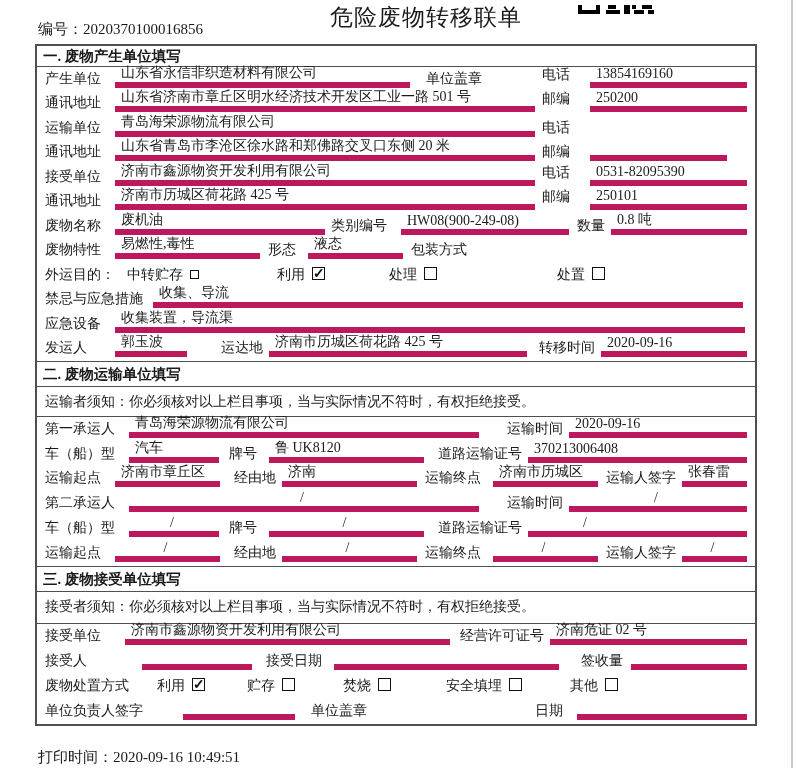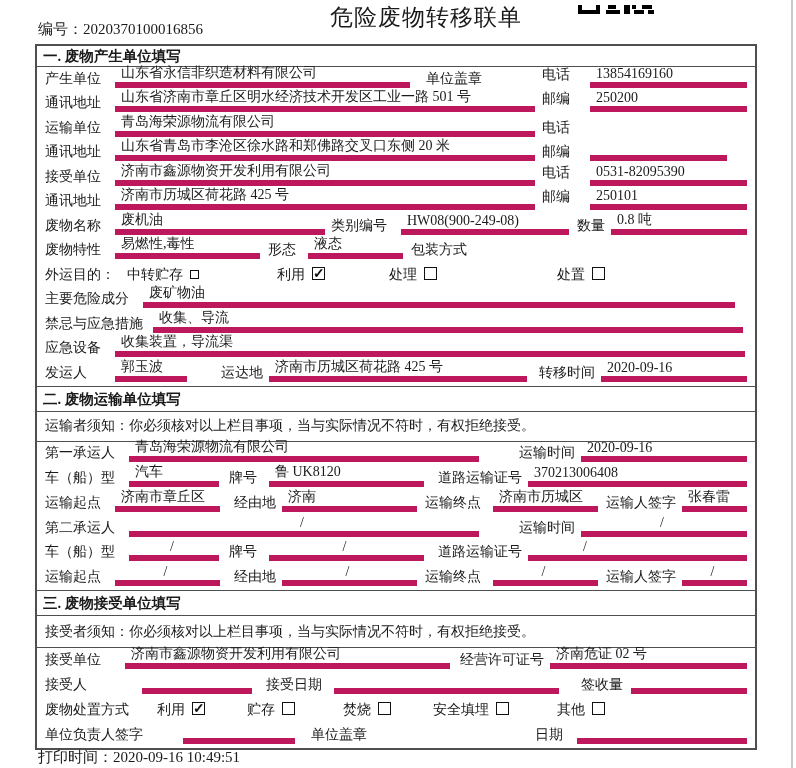--- a/index.html
+++ b/index.html
@@ -24,21 +24,21 @@
   .sec3 .row { height:25px; }
   .notice-row { height:30px; display:flex; align-items:center; padding-left:8px; font-size:14px; border-bottom:1px solid #4f4f4f; }
   .sec3 .notice-row { height:32px; }
 
   .lbl { flex:none; }
   .val { border-bottom:6px solid #be185d; padding:0 4px 0 6px; overflow:hidden; }
   .val.c { text-align:center; padding-left:0; }
   .fill { flex:1; }
 
   .w62{width:62px;} .w34{width:34px;} .w48{width:48px;text-align:right;} .w76{width:76px;} .w90{width:90px;} .w100{width:100px;}
-  .g8{margin-left:8px;} .g6{margin-left:6px;} .g10{margin-left:10px;} .g12{margin-left:12px;} .g14{margin-left:14px;} .g16{margin-left:16px;} .g24{margin-left:40px;font-family:Liberation Mono, monospace;} .g28{margin-left:28px;}
+  .g8{margin-left:8px;} .g6{margin-left:6px;} .g10{margin-left:10px;} .g12{margin-left:12px;} .g14{margin-left:14px;} .g16{margin-left:16px;} .g24{margin-left:28px;font-family:Liberation Mono, monospace;} .g28{margin-left:28px;}
   .mr8{margin-right:8px;}
 
   .rgroup { display:flex; width:205px; margin-left:auto;gap:12px; }
   .rgroup .lbl { margin-right:8px; }
   .rgroup .val { flex:1; }
 
   .cb { display:inline-block; width:13px; height:13px; border:1.5px solid #111; margin-left:7px; position:relative; vertical-align:-1px; }
   .cb.small { width:9px; height:9px; border-width:1px; vertical-align:0; }
   .cb.checked::after { content:"✓"; position:absolute; left:0px; top:-3px; font-size:14px; font-weight:bold; color:#111; }
 
@@ -147,24 +147,20 @@
     </div>
 
     <div class="row">
       <span class="lbl">外运目的：</span>
       <span class="lbl g12"><span>中转贮存</span><span class="cb small"></span></span>
       <span class="lbl" style="margin-left:78px"><span>利用</span><span class="cb checked"></span></span>
       <span class="lbl" style="margin-left:64px"><span>处理</span><span class="cb"></span></span>
       <span class="lbl" style="margin-left:120px"><span>处置</span><span class="cb"></span></span>
     </div>
 
-    <div class="row">
-      <span class="lbl w90 mr8">主要危险成分</span>
-      <span class="val fill" style="margin-right:12px">废矿物油</span>
-    </div>
 
     <div class="row">
       <span class="lbl w100 mr8">禁忌与应急措施</span>
       <span class="val fill" style="margin-right:4px">收集、导流</span>
     </div>
 
     <div class="row">
       <span class="lbl w62 mr8">应急设备</span>
       <span class="val fill" style="margin-right:2px">收集装置，导流渠</span>
     </div>
@@ -256,21 +252,21 @@
       <span class="val g6" style="width:225px"></span>
       <span class="lbl g16 w48">签收量</span>
       <span class="val fill g8"></span>
     </div>
 
     <div class="row">
       <span class="lbl w90">废物处置方式</span>
       <span class="lbl" style="margin-left:22px"><span>利用</span><span class="cb checked"></span></span>
       <span class="lbl" style="margin-left:42px"><span>贮存</span><span class="cb"></span></span>
       <span class="lbl" style="margin-left:48px"><span>焚烧</span><span class="cb"></span></span>
-      <span class="lbl" style="margin-left:42px"><span>安全填埋</span><span class="cb"></span></span>
+      <span class="lbl" style="margin-left:55px"><span>安全填埋</span><span class="cb"></span></span>
       <span class="lbl" style="margin-left:48px"><span>其他</span><span class="cb"></span></span>
     </div>
 
     <div class="row">
       <span class="lbl w100 mr8">单位负责人签字</span>
       <span class="val" style="width:112px;margin-left:30px"></span>
       <span class="lbl g16">单位盖章</span>
       <span class="lbl w34" style="margin-left:168px">日期</span>
       <span class="val fill g8"></span>
     </div>

